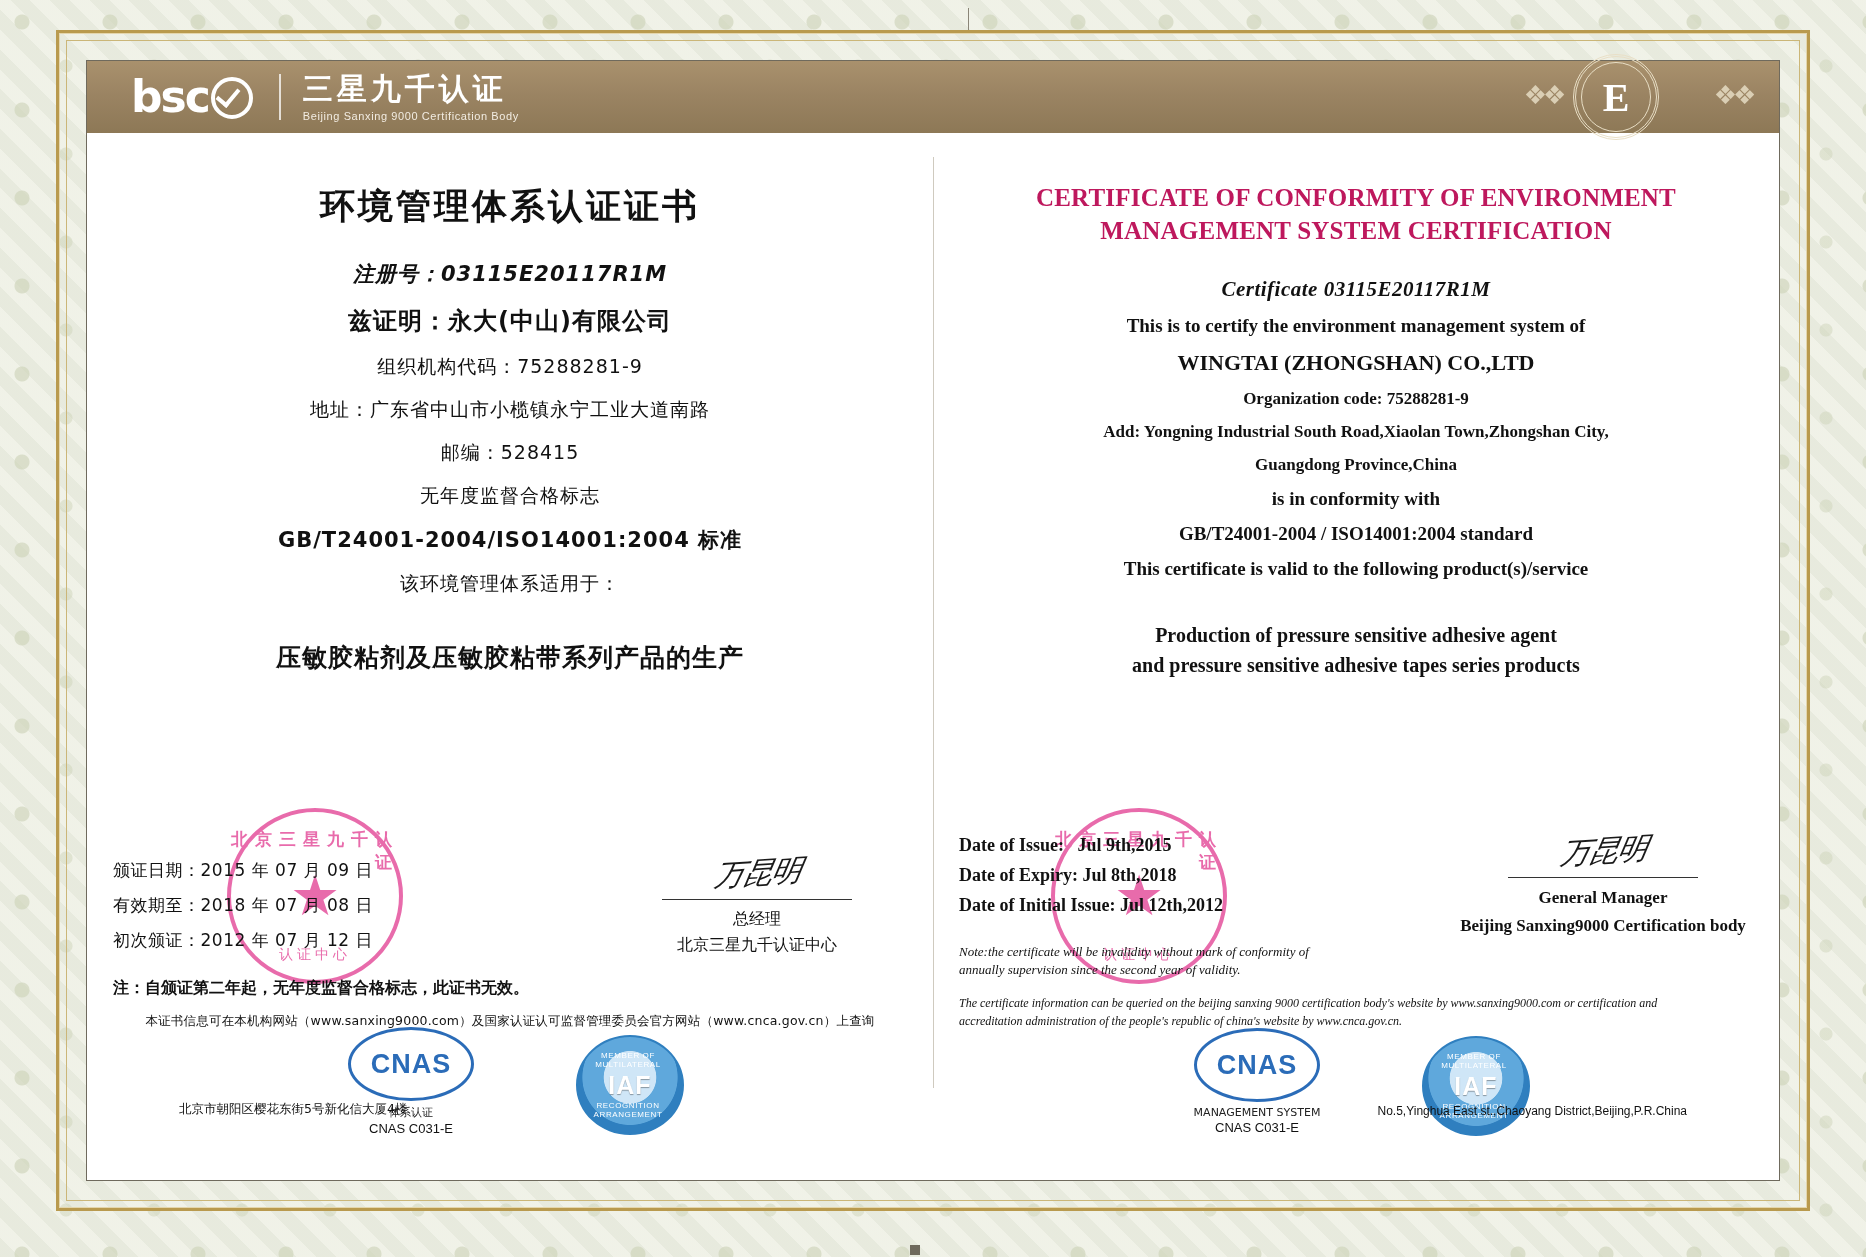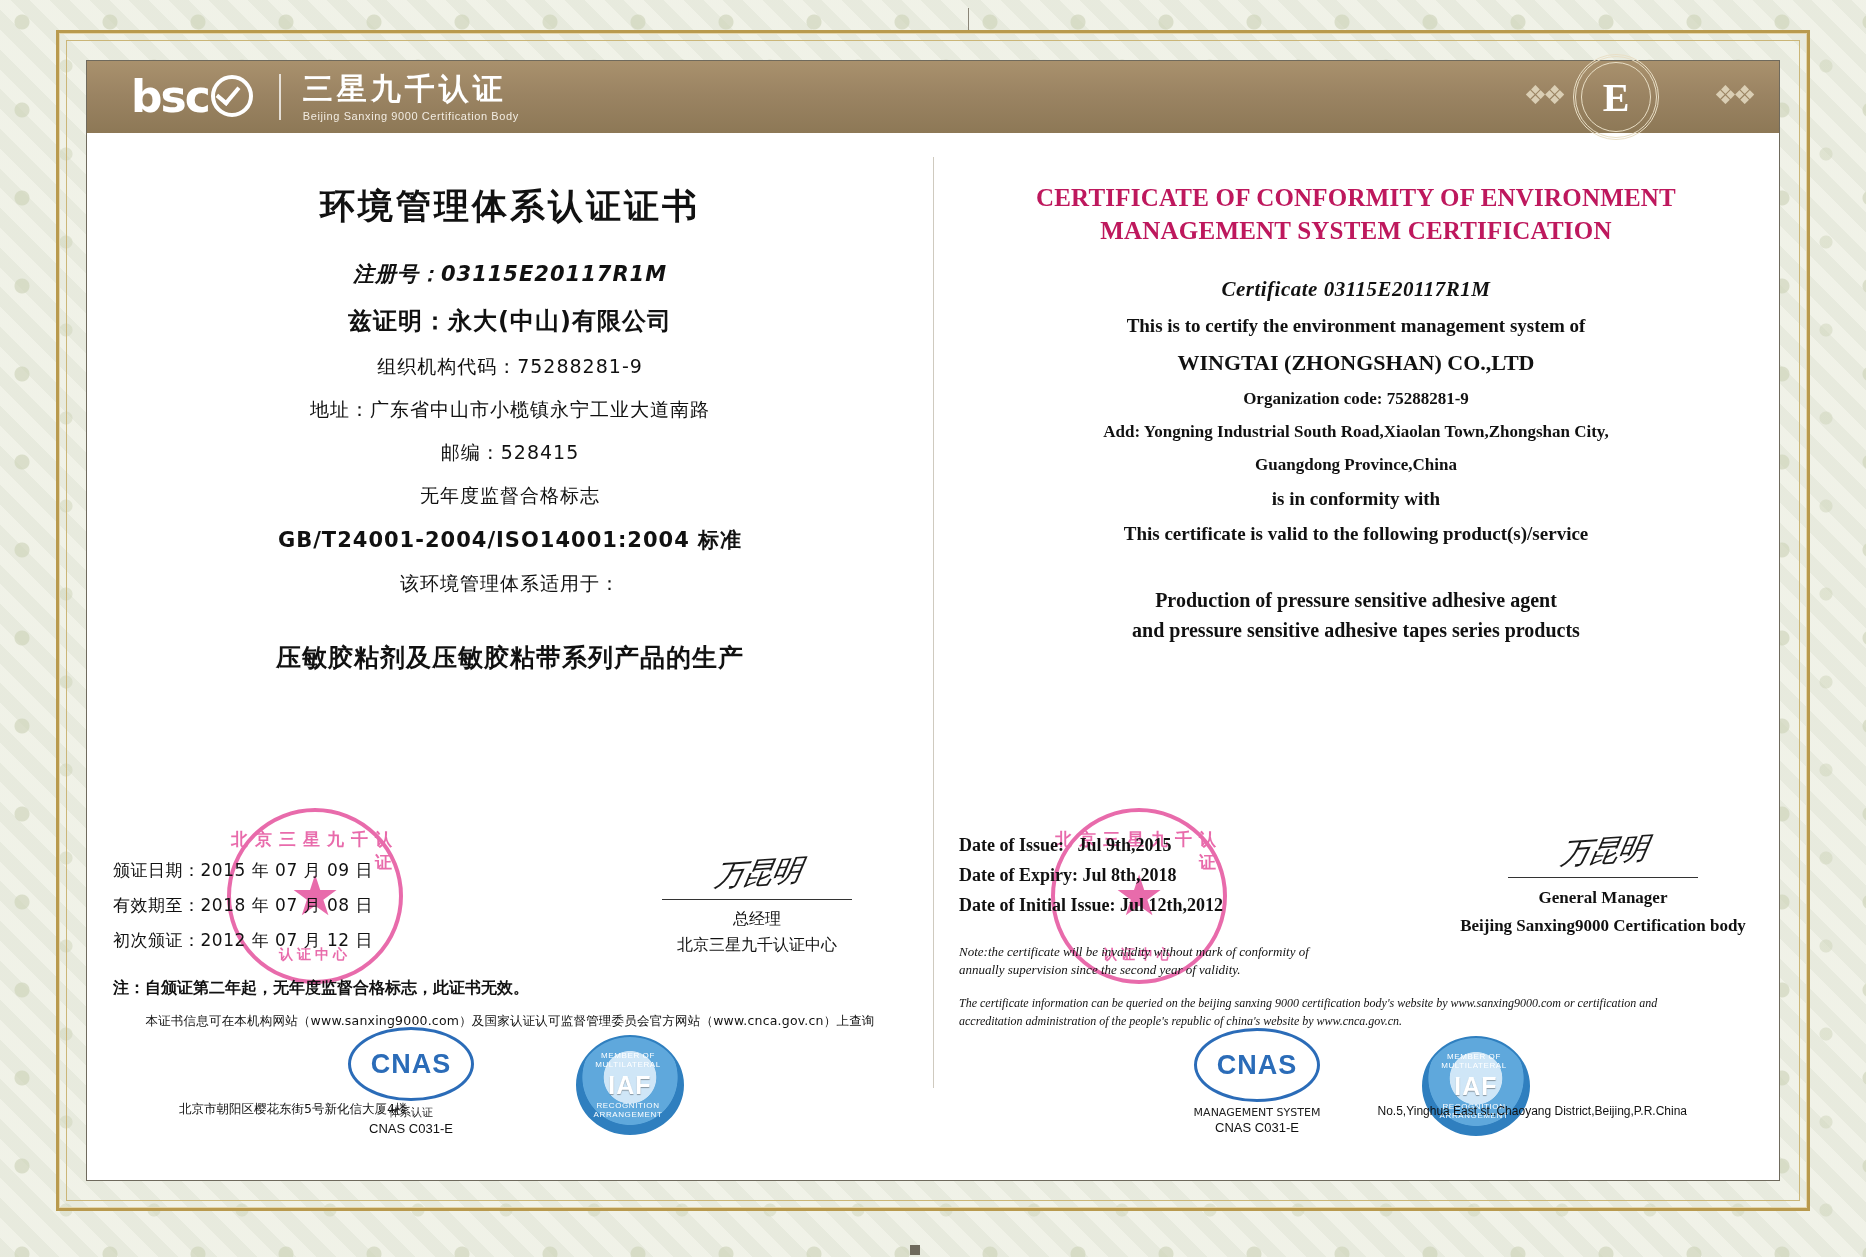--- a/index.html
+++ b/index.html
@@ -60,21 +60,21 @@
   }
   .bsc-logo {
     margin-left: 44px;
     color: #ffffff;
     font-family: "DejaVu Sans", sans-serif;
     font-size: 44px;
     font-weight: 700;
     letter-spacing: -2px;
     line-height: 1;
     display: flex;
-    align-items: flex-start;
+    align-items: flex-end;
   }
   .bsc-check {
     display: inline-block;
     width: 34px; height: 34px;
     border: 4px solid #ffffff;
     border-radius: 50%;
     position: relative;
     margin-left: 2px;
   }
   .bsc-check::after {
@@ -363,21 +363,20 @@
     letter-spacing: 7px;
   }
   .seal .bottom {
     position: absolute;
     left: 0; right: 0; bottom: 16px;
     text-align: center;
     color: #e0338c;
     font-family: "DejaVu Sans", sans-serif;
     font-size: 14px;
     letter-spacing: 4px;
-    font-weight: bold;
   }
   .seal-left { left: 140px; bottom: 196px; }
   .seal-right { left: 118px; bottom: 196px; }
 
   
   .logos {
     position: absolute;
     left: 0; right: 0;
     bottom: 44px;
     display: flex;
@@ -571,20 +570,21 @@
           <div>CERTIFICATE OF CONFORMITY OF ENVIRONMENT</div>
           <div>MANAGEMENT SYSTEM CERTIFICATION</div>
         </div>
         <div class="en-line cert">Certificate    03115E20117R1M</div>
         <div class="en-line">This is to certify the environment management system of</div>
         <div class="en-line org">WINGTAI (ZHONGSHAN) CO.,LTD</div>
         <div class="en-line small">Organization code: 75288281-9</div>
         <div class="en-line small">Add: Yongning Industrial South Road,Xiaolan Town,Zhongshan City,</div>
         <div class="en-line small">Guangdong Province,China</div>
         <div class="en-line">is in conformity with</div>
+        <div class="en-line">GB/T24001-2004 / ISO14001:2004 standard</div>
         <div class="en-line">This certificate is valid to the following product(s)/service</div>
         <div class="en-scope">
           <div>Production of pressure sensitive adhesive agent</div>
           <div>and pressure sensitive adhesive tapes series products</div>
         </div>
 
         <div class="seal seal-right">
           <div class="arc">北京三星九千认证</div>
           <div class="star">★</div>
           <div class="bottom">认证中心</div>

